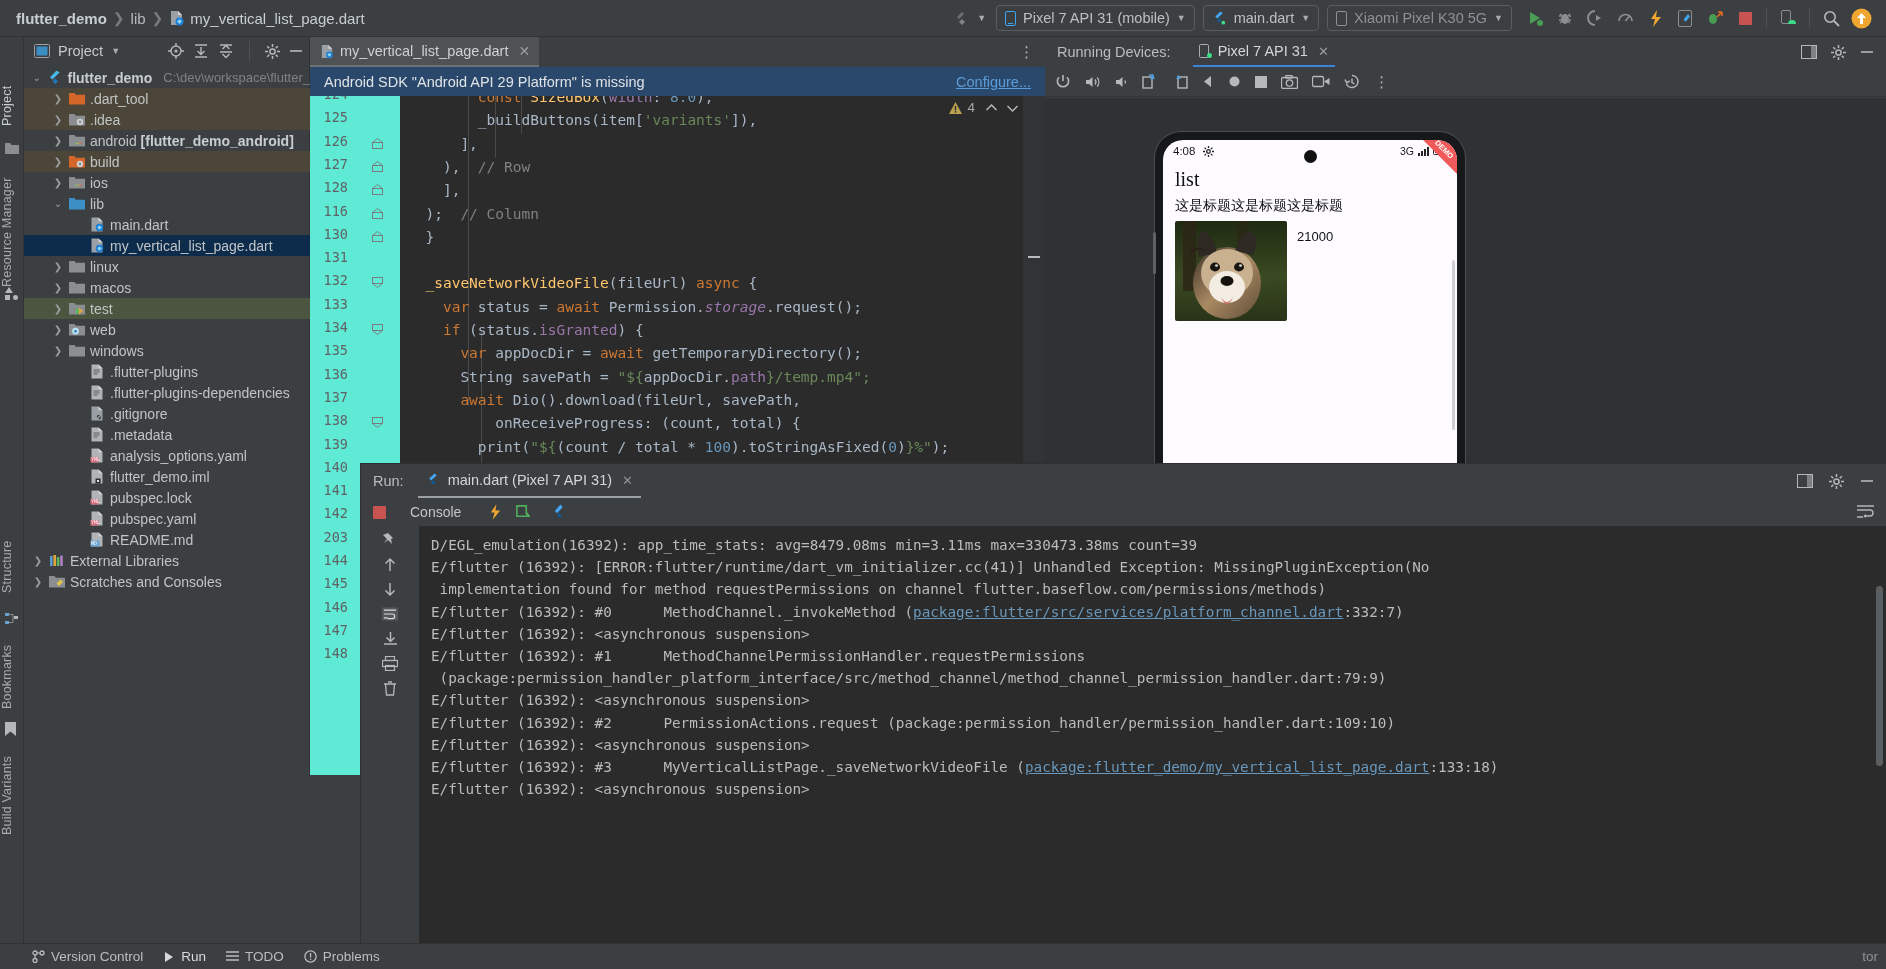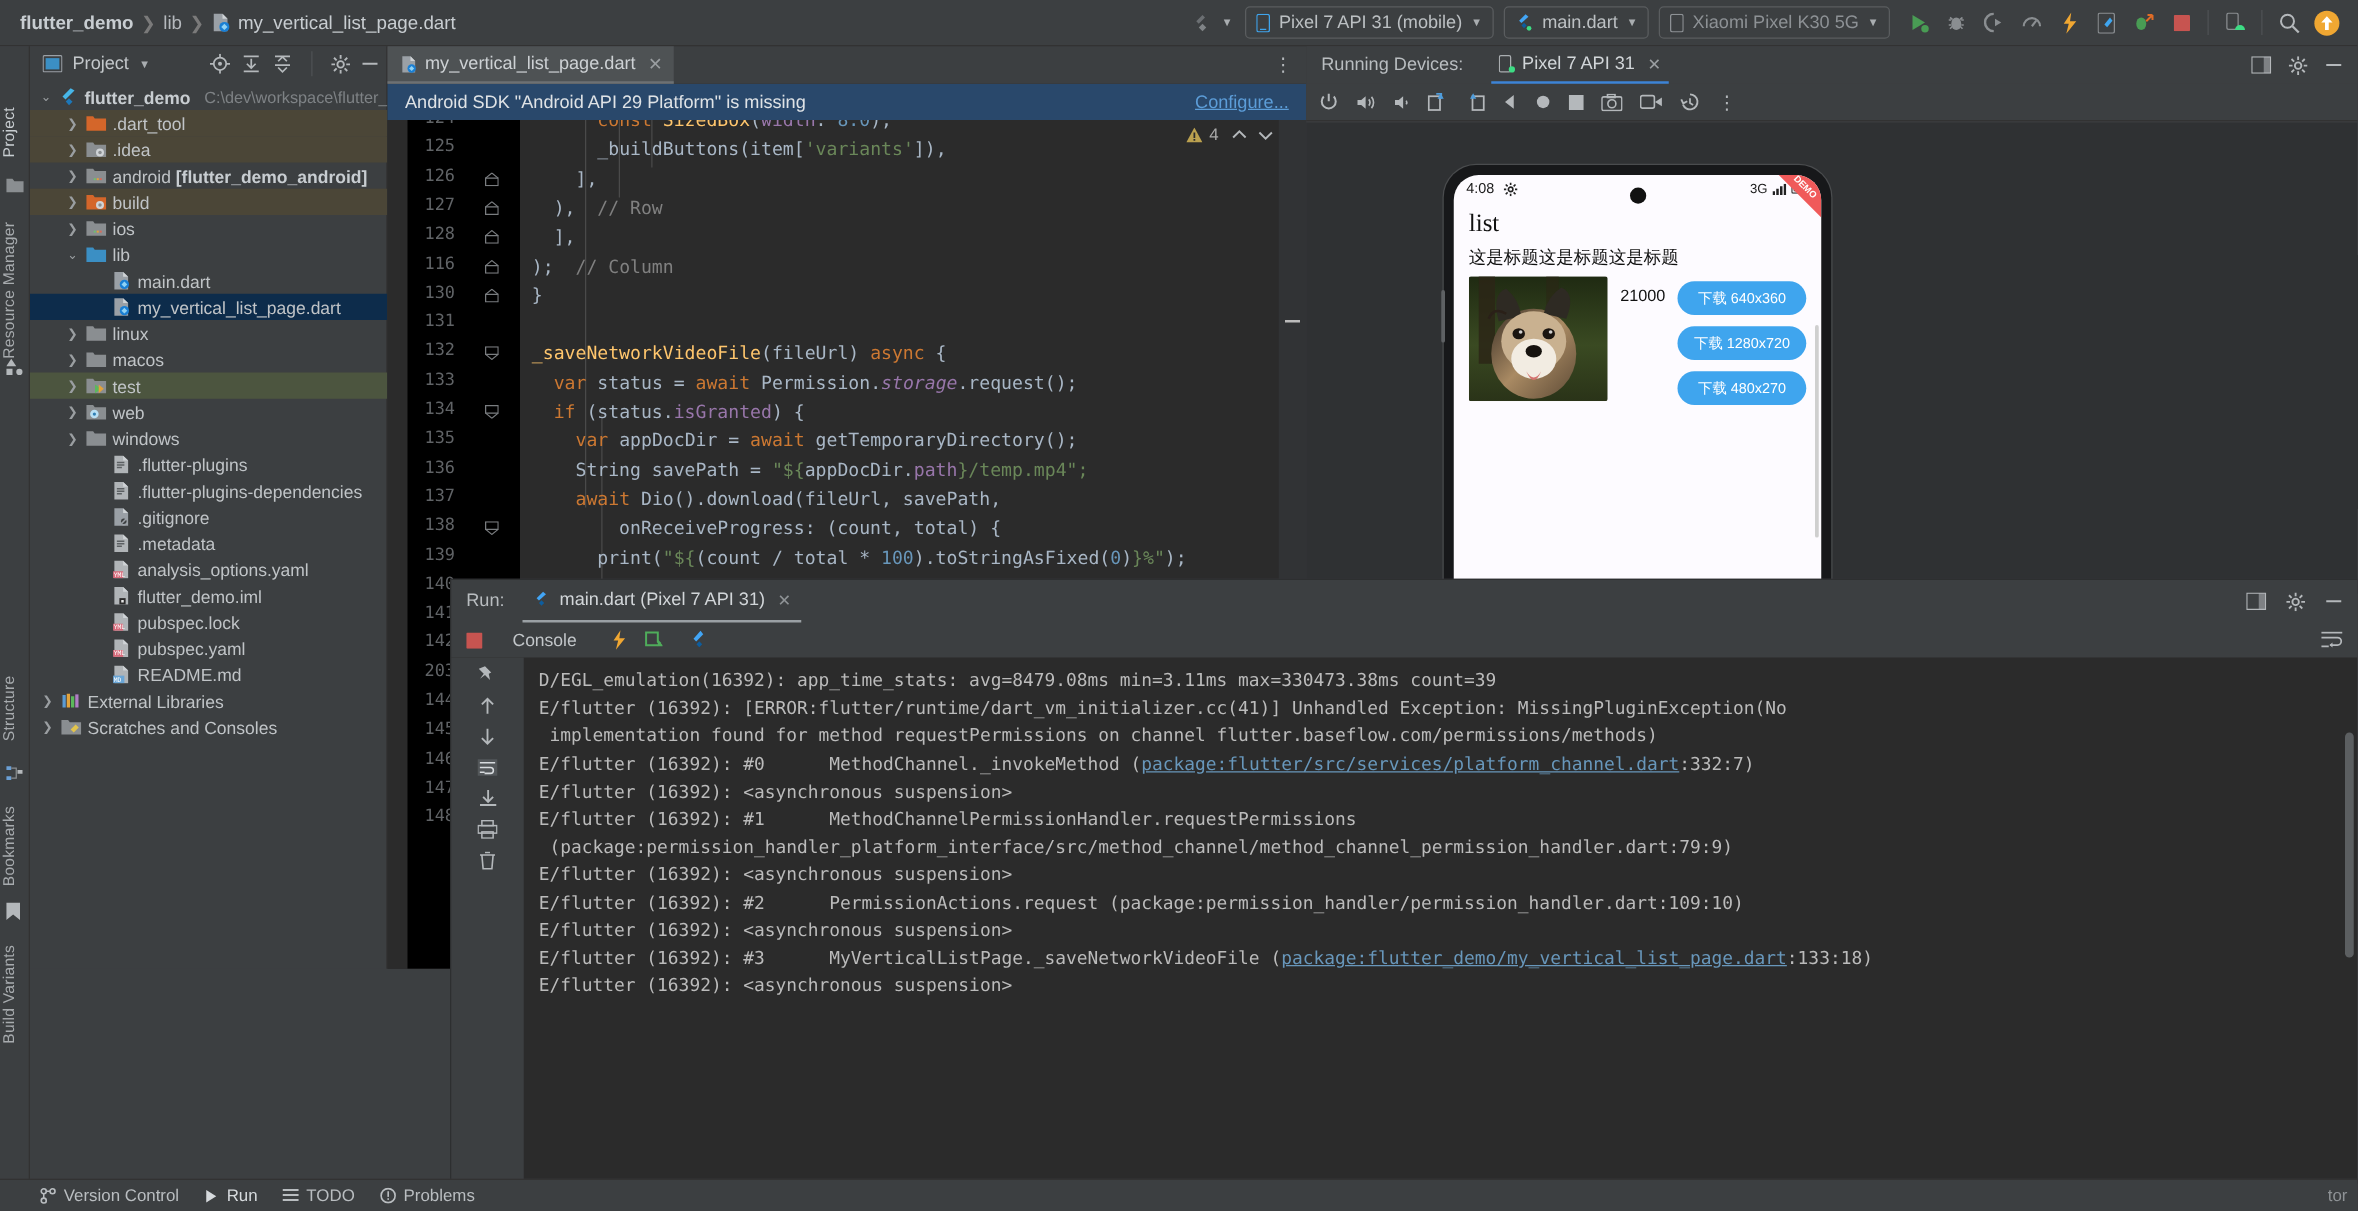--- a/index.html
+++ b/index.html
@@ -91,22 +91,22 @@
   .tab-kebab { position:absolute; right:10px; top:6px; color:#b4b8bb; font-size:15px; letter-spacing:1px;}
 
   .sdkbanner {
     height:29px; background:#29486b; display:flex; align-items:center;
     padding:0 14px; font-size:14.5px; color:#dfe3e6;
   }
   .sdkbanner .cfg { margin-left:auto; color:#5c9dd8; cursor:pointer;text-decoration:underline; }
 
   .codewrap { position:relative; height:679px; background:#2b2b2b; overflow:hidden; }
   .gutter {
-    position:absolute; left:16px; top:0; width:90px; height:100%;
-    background:#000000;
+    position:absolute; left:0; top:0; width:90px; height:100%;
+    background:#5eead4;
   }
   .gnum {
     position:absolute; right:52px; font-size:13.5px; color:#606366;
     font-family:"DejaVu Sans Mono", monospace;
   }
   .fold {
     position:absolute; left:62px; width:11px; height:11px;
     color:#7a7d80; font-size:11px; text-align:center;
   }
   .code {
@@ -1019,25 +1019,20 @@
                 <ellipse cx="64" cy="46" rx="5" ry="4.4" fill="#1b1510"></ellipse>
                 <ellipse cx="41.5" cy="44.6" rx="1.5" ry="1.4" fill="#fff" opacity="0.8"></ellipse>
                 <ellipse cx="65.5" cy="44.6" rx="1.5" ry="1.4" fill="#fff" opacity="0.8"></ellipse>
                 <ellipse cx="52" cy="66" rx="18" ry="16" fill="#f2ece2"></ellipse>
                 <ellipse cx="52" cy="60" rx="6.5" ry="5" fill="#16120e"></ellipse>
                 <path d="M46 76 q6 10 12 0 q-6 14 -12 0z" fill="#d4736f"></path>
                 <path d="M30 30 q-10 -6 -14 4" stroke="#2a2018" stroke-width="2" fill="none"></path>
               </svg>
             </div>
             <div class="count">21000</div>
-            <div class="btncol">
-              <div class="dlbtn">下载 640x360</div>
-              <div class="dlbtn">下载 1280x720</div>
-              <div class="dlbtn">下载 480x270</div>
-            </div>
           </div>
           <div class="phone-scroll"></div>
         </div>
       </div>
     </div>
   </div>
 
   <div class="runpanel">
     <div class="runhdr">
       <span>Run:</span>

